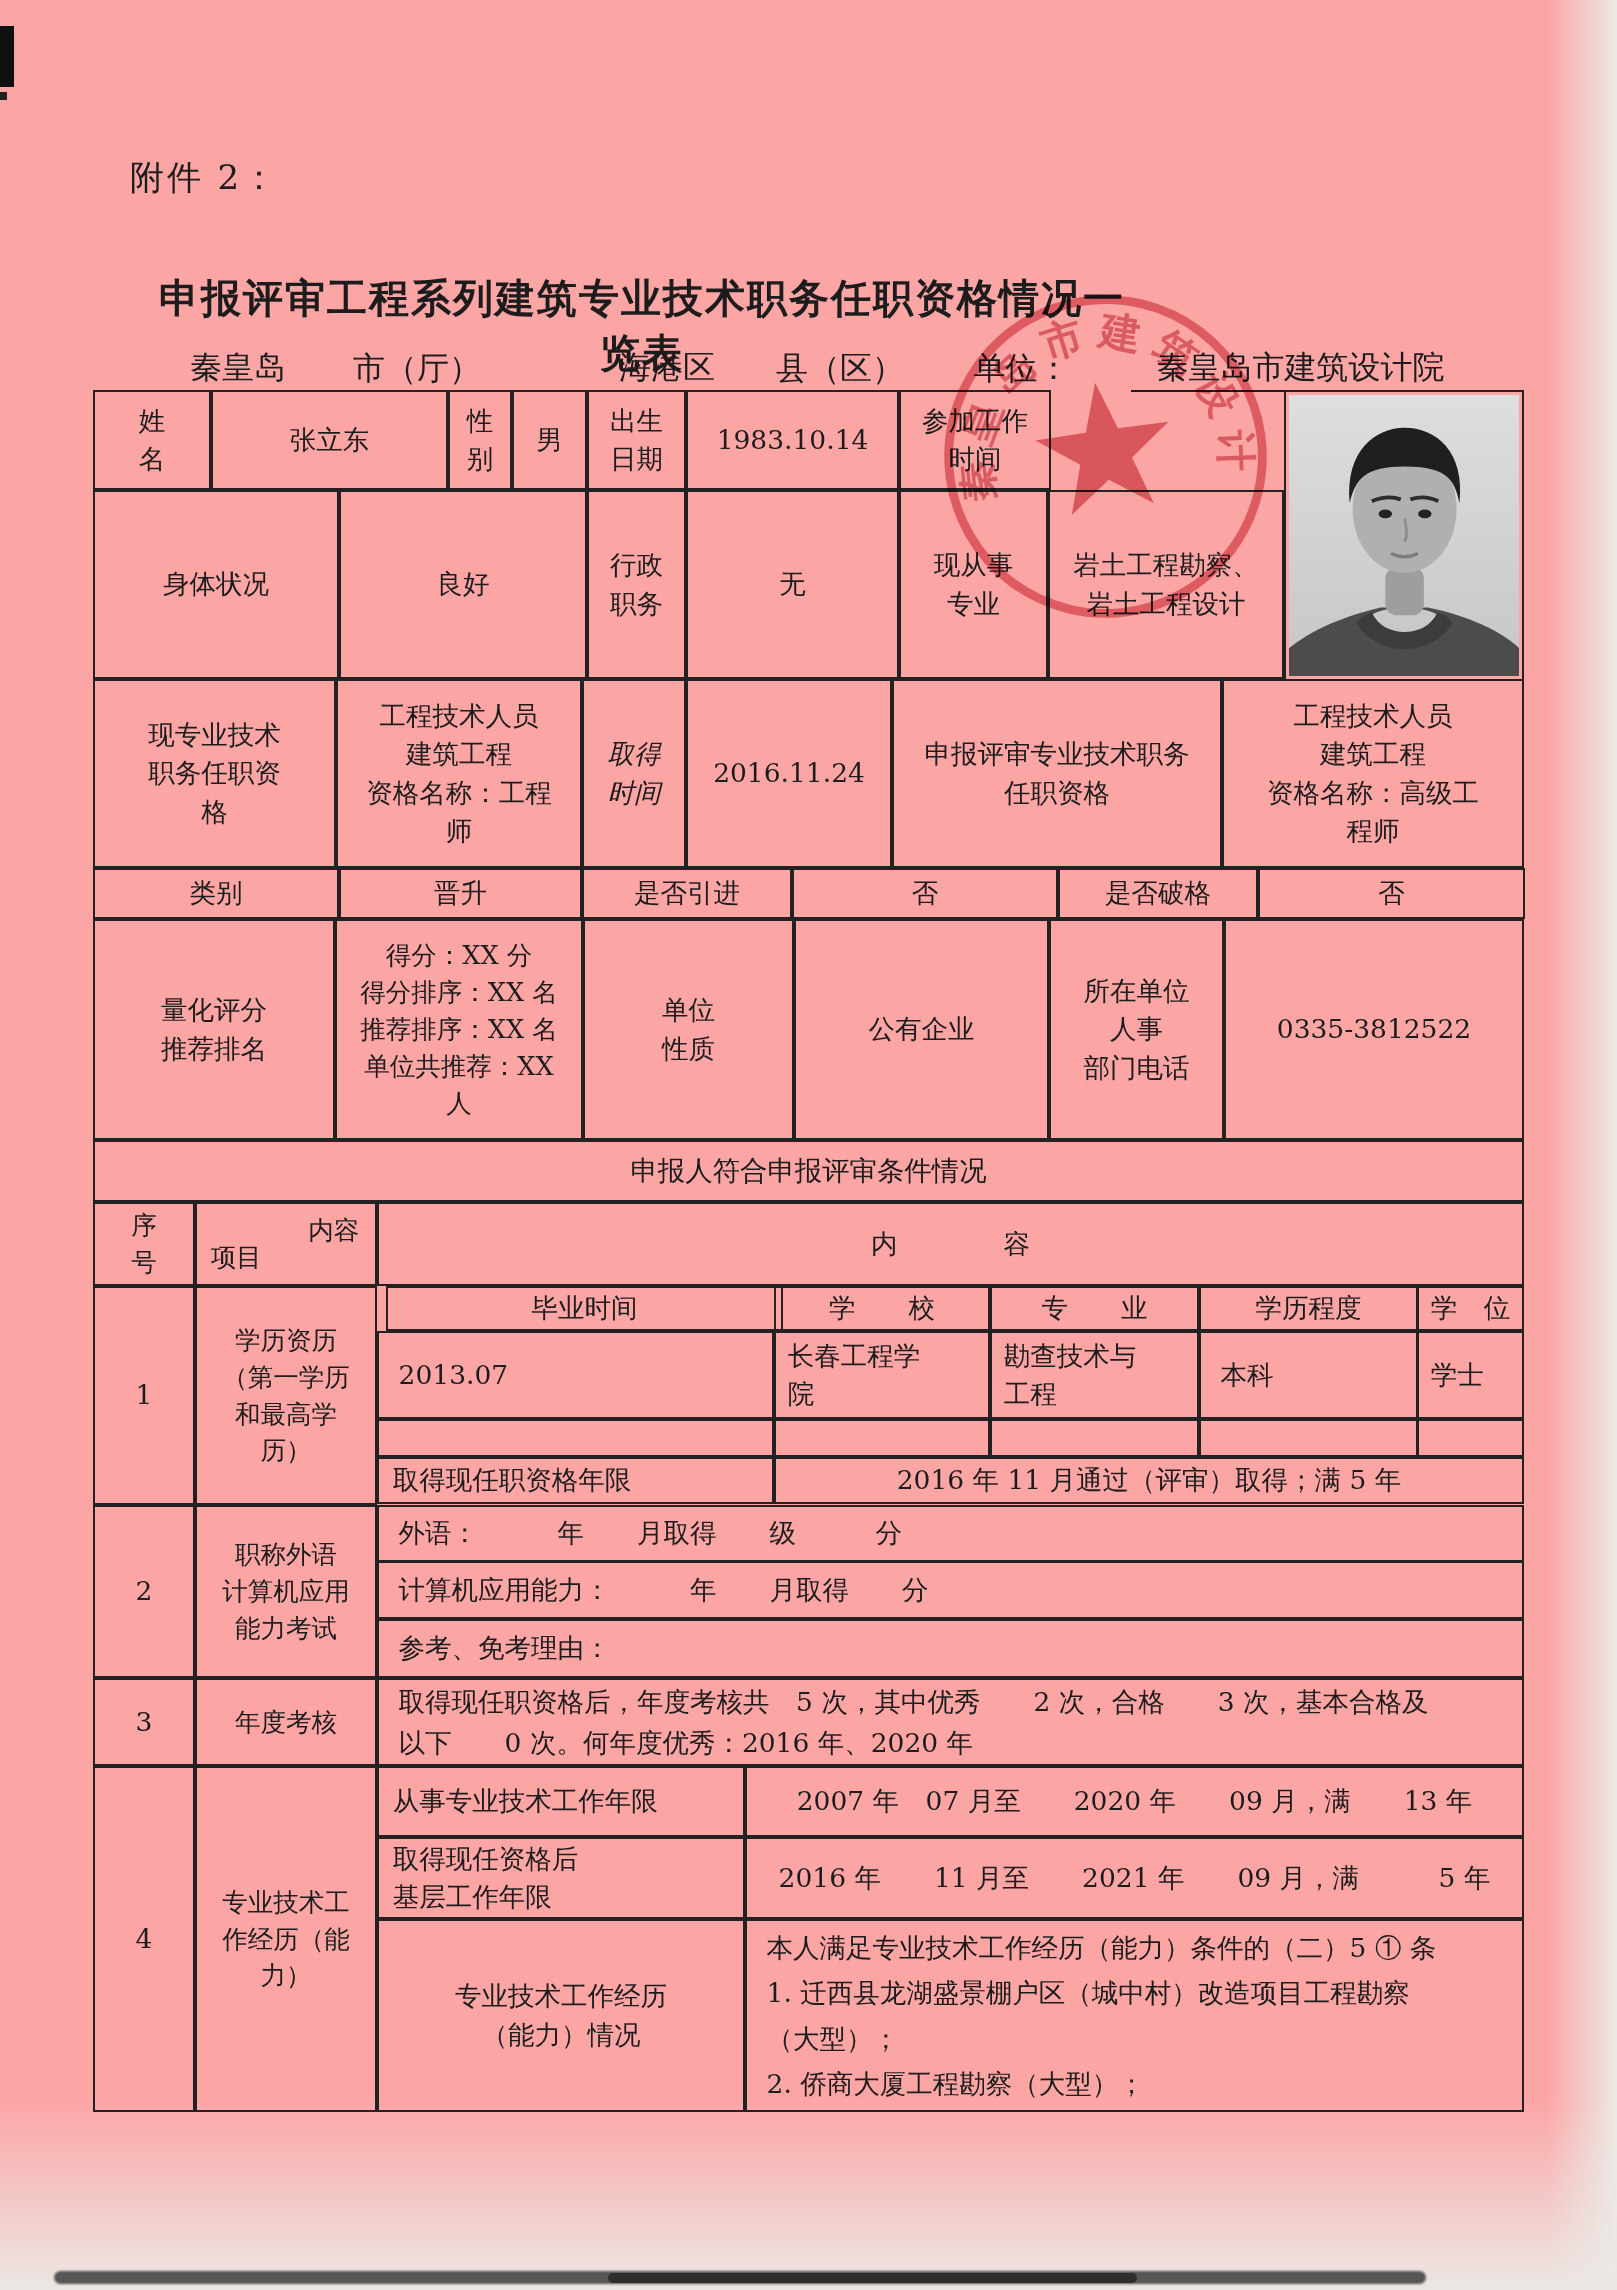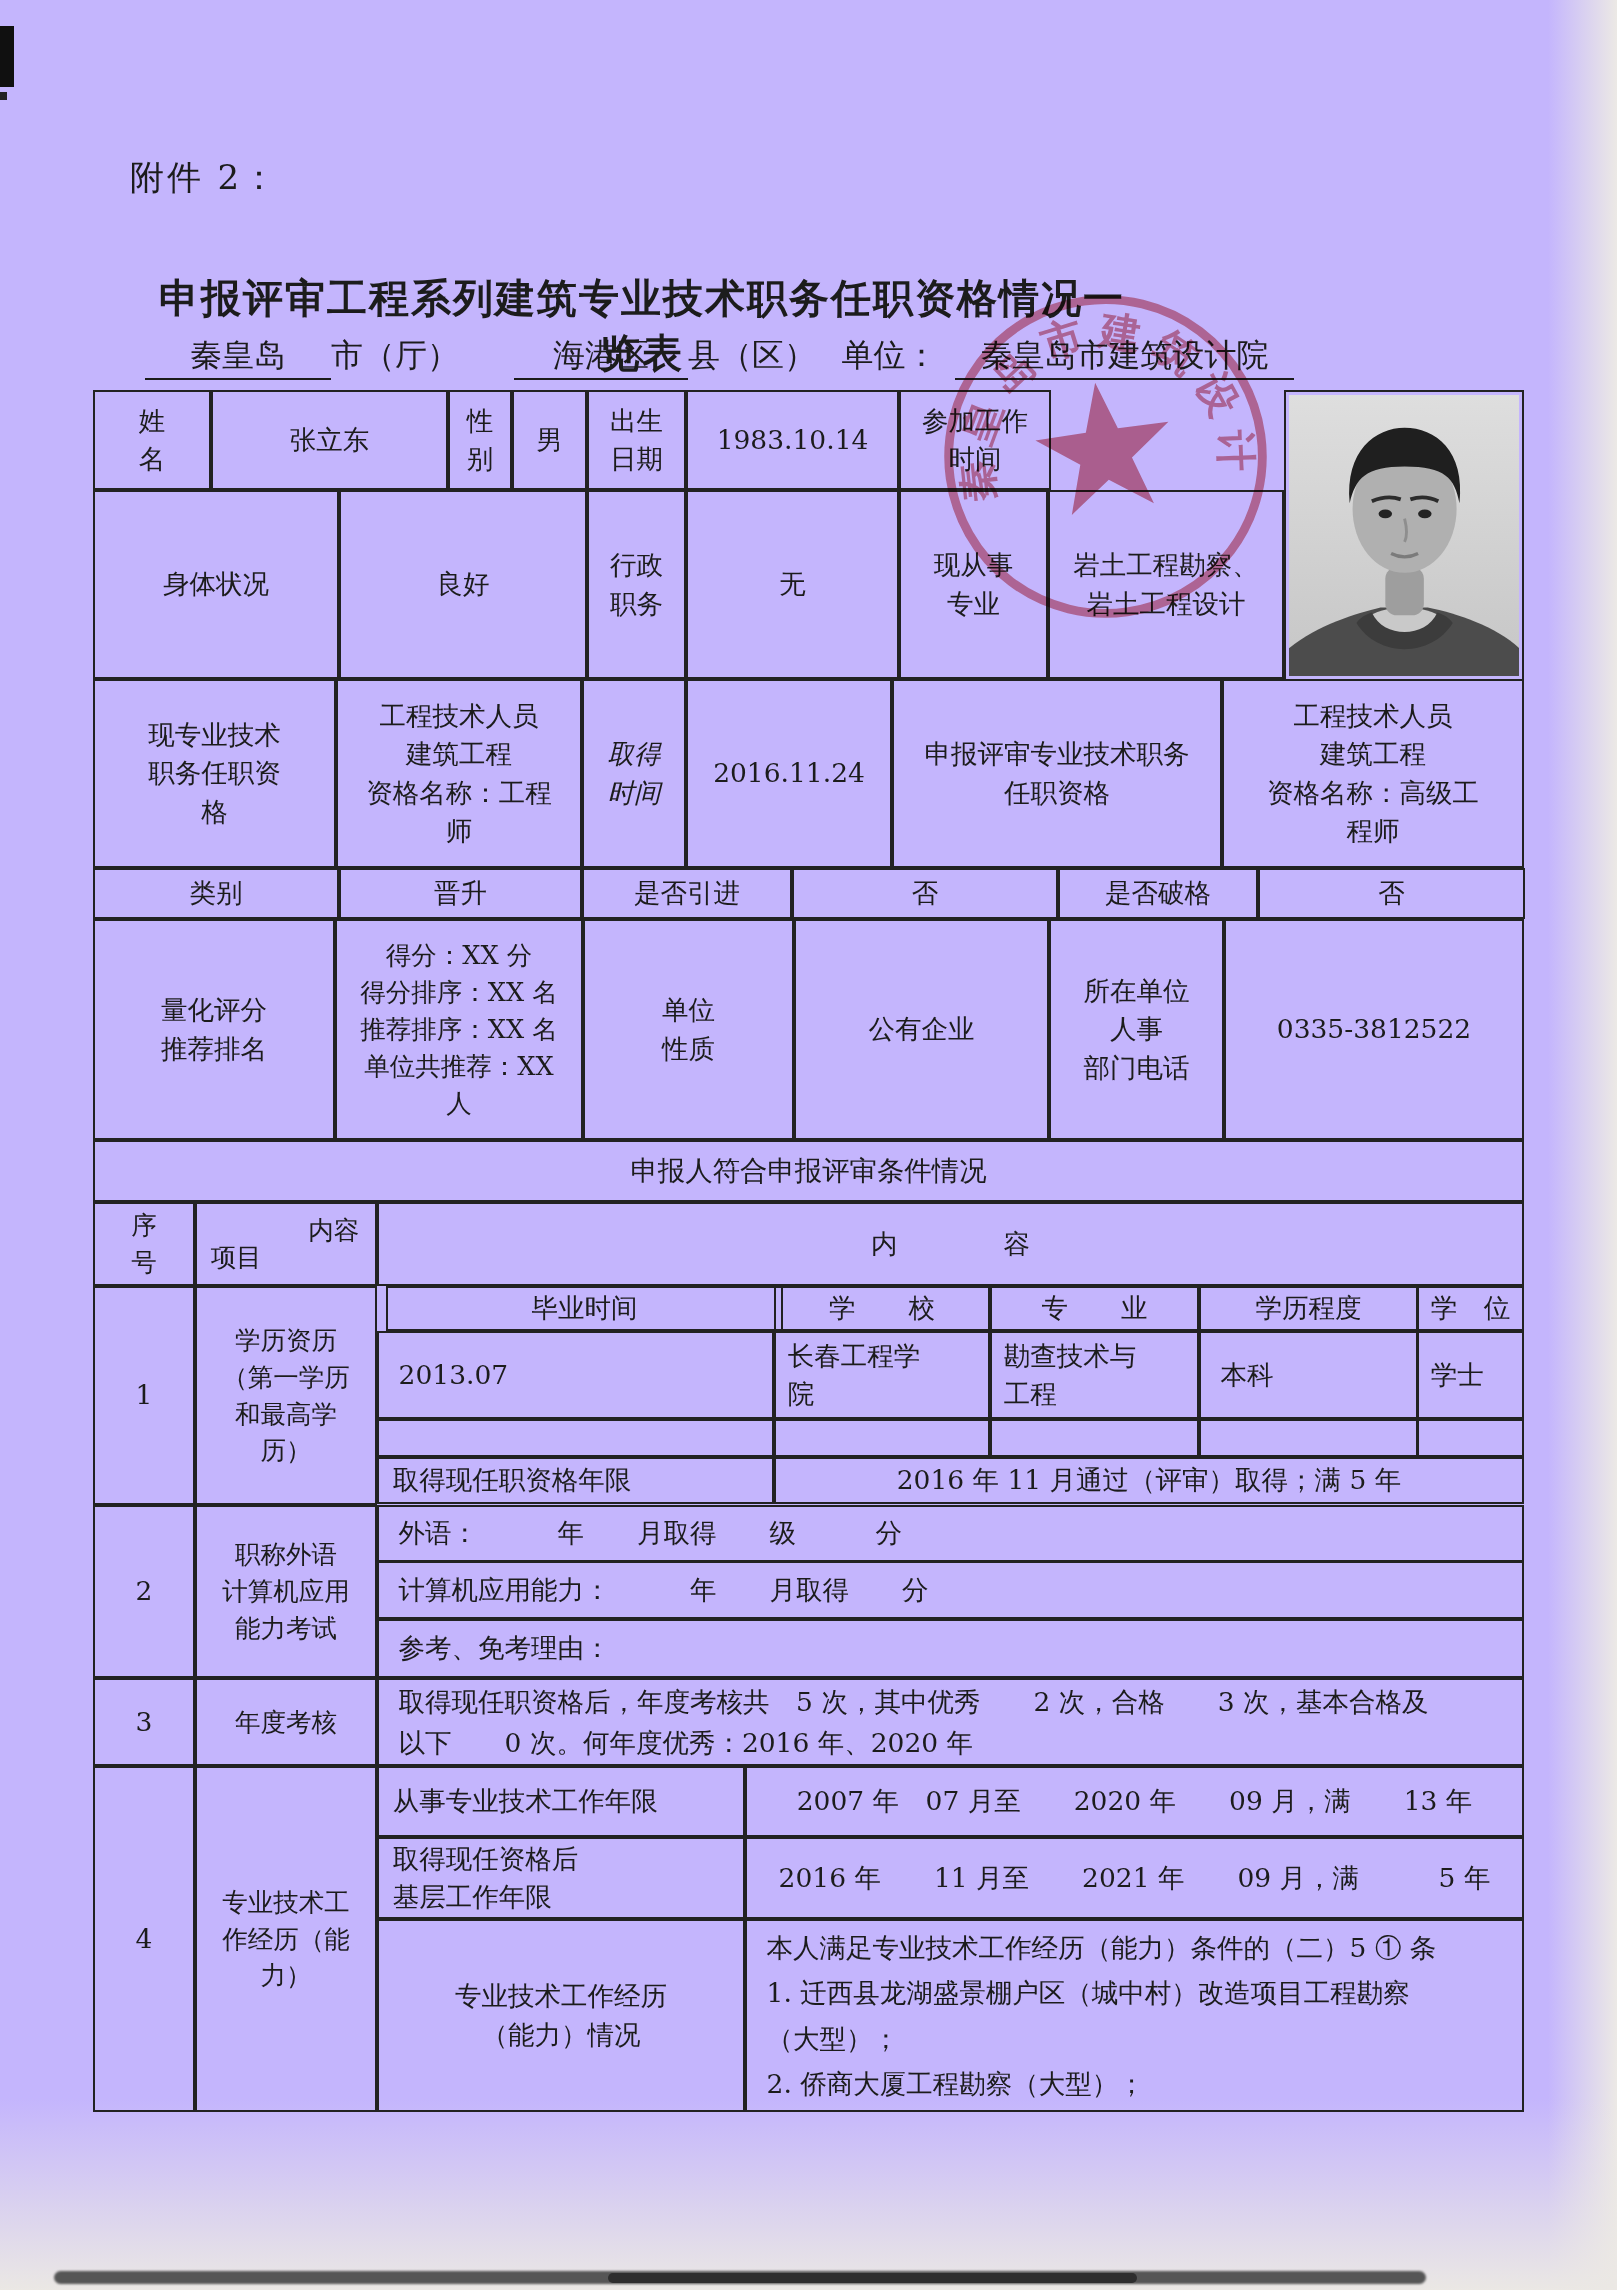--- a/index.html
+++ b/index.html
@@ -1,31 +1,31 @@
 <!DOCTYPE html>
 <html><head>
 <meta charset="utf-8">
 <style>
   html,body{margin:0;padding:0;background:#e9e7e4;}
-  .page{position:relative;width:1617px;height:2291px;background:#c4b5fd;overflow:hidden;
+  .page{position:relative;width:1617px;height:2291px;background:#fca5a5;overflow:hidden;
         font-family:"DejaVu Serif","Liberation Serif",serif;color:#1c1c1c;}
   .edge-right{position:absolute;top:0;right:0;width:69px;height:100%;
         background:linear-gradient(to right, rgba(236,233,229,0), #ece9e5);}
   .edge-bottom{position:absolute;left:0;top:2098px;width:100%;height:193px;
         background:linear-gradient(to bottom, rgba(238,236,233,0), #ebe8e4);}
   .corner-mark{position:absolute;left:0;top:25.5px;width:13.7px;height:61px;background:#101010;}
   .corner-mark2{position:absolute;left:0;top:92px;width:6.9px;height:7.8px;background:#222;}
   .scan-strip{position:absolute;left:54px;top:2271px;width:1372px;height:12.7px;background:#565656;
         border-radius:6.9px;filter:blur(1px);}
   .scan-strip2{position:absolute;left:608px;top:2273px;width:529px;height:9.8px;background:#2e2e2e;
         border-radius:4.9px;filter:blur(0.5px);}
   .attachment{position:absolute;left:130px;top:155px;font-size:34px;letter-spacing:2.9px;}
   .form-title{position:absolute;left:147px;top:271px;width:990px;text-align:center;
         font-size:40px;font-weight:bold;letter-spacing:2px;}
-  .subline{position:absolute;left:145px;top:334px;font-size:32px;display:flex;align-items:flex-start;white-space:nowrap;}
+  .subline{position:absolute;left:145px;top:346px;font-size:32px;display:flex;align-items:center;white-space:nowrap;gap:22px;}
   .subline .u{border-bottom:2.9px solid #1b1b1b;text-align:center;}
   .u1{padding:0 45px;}
   .u2{padding:0 39px;}
   .u3{padding:0 25.5px;}
   .gapA{width:55px;} .gapB{width:25.5px;} .gapC{width:17.6px;}
   .cell{position:absolute;display:flex;align-items:center;justify-content:center;
         border:2px solid #222;box-sizing:border-box;font-size:26.5px;line-height:1.45;
         text-align:center;}
   .pl{white-space:pre-line;}
   .left{justify-content:flex-start;text-align:left;padding-left:19.6px;}

